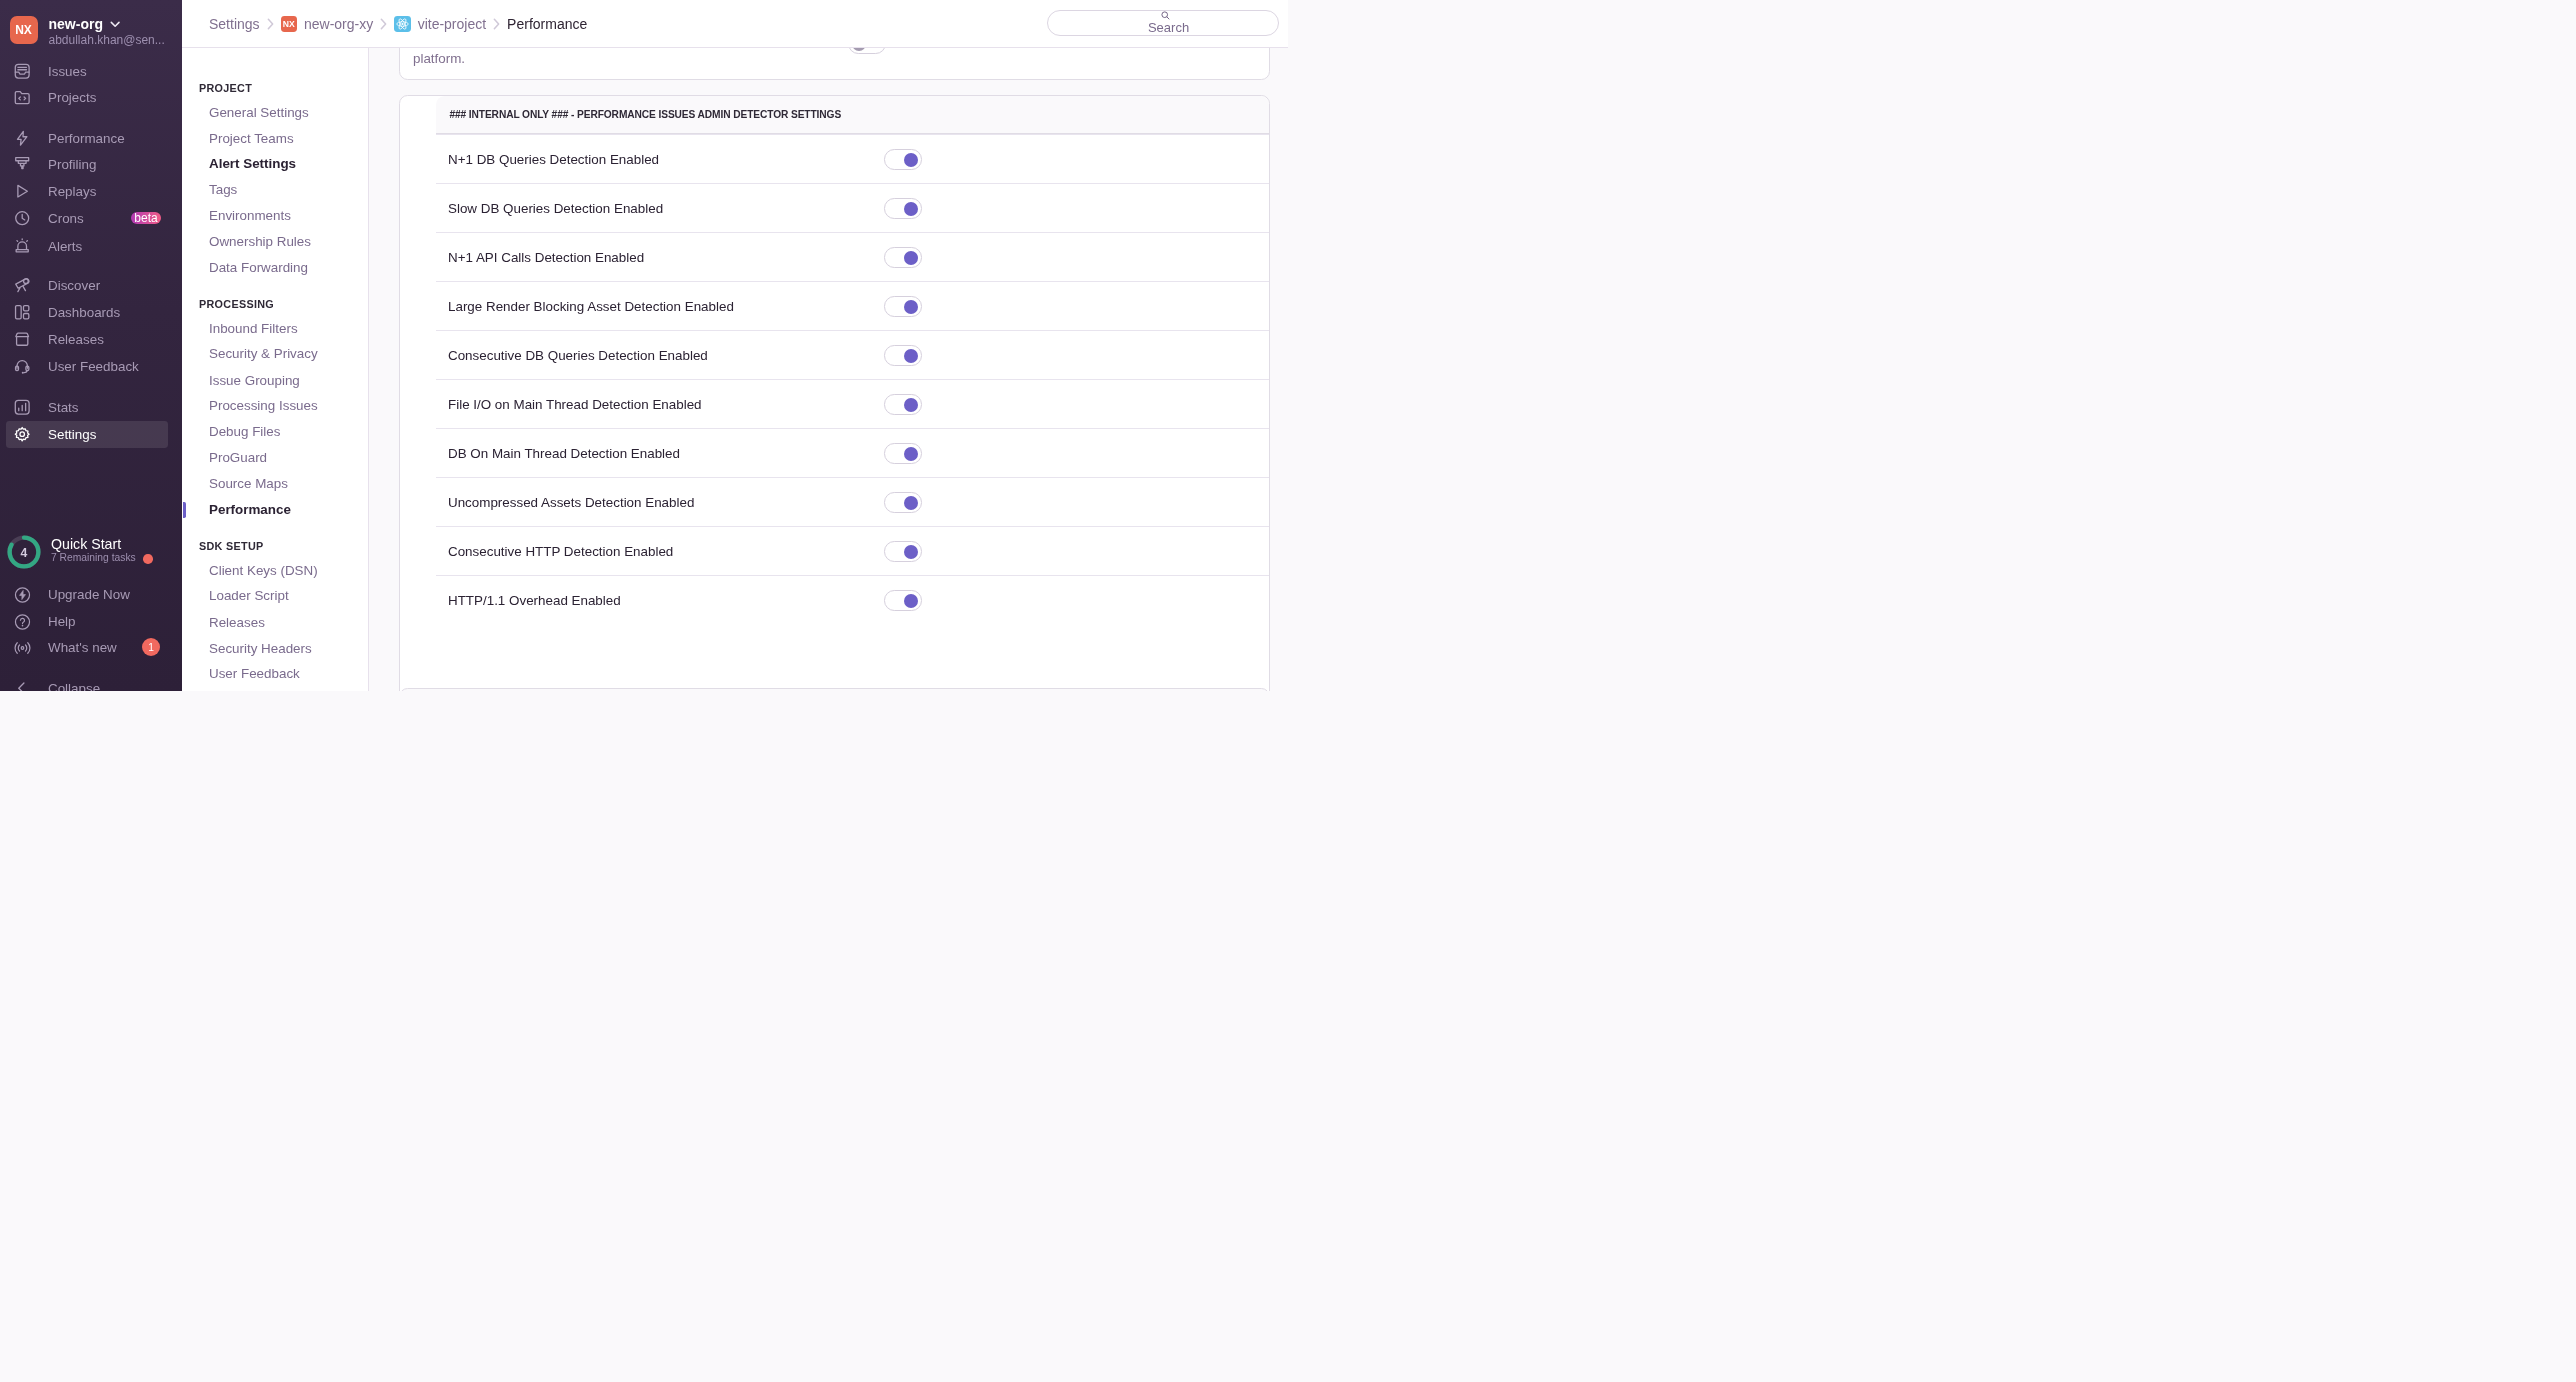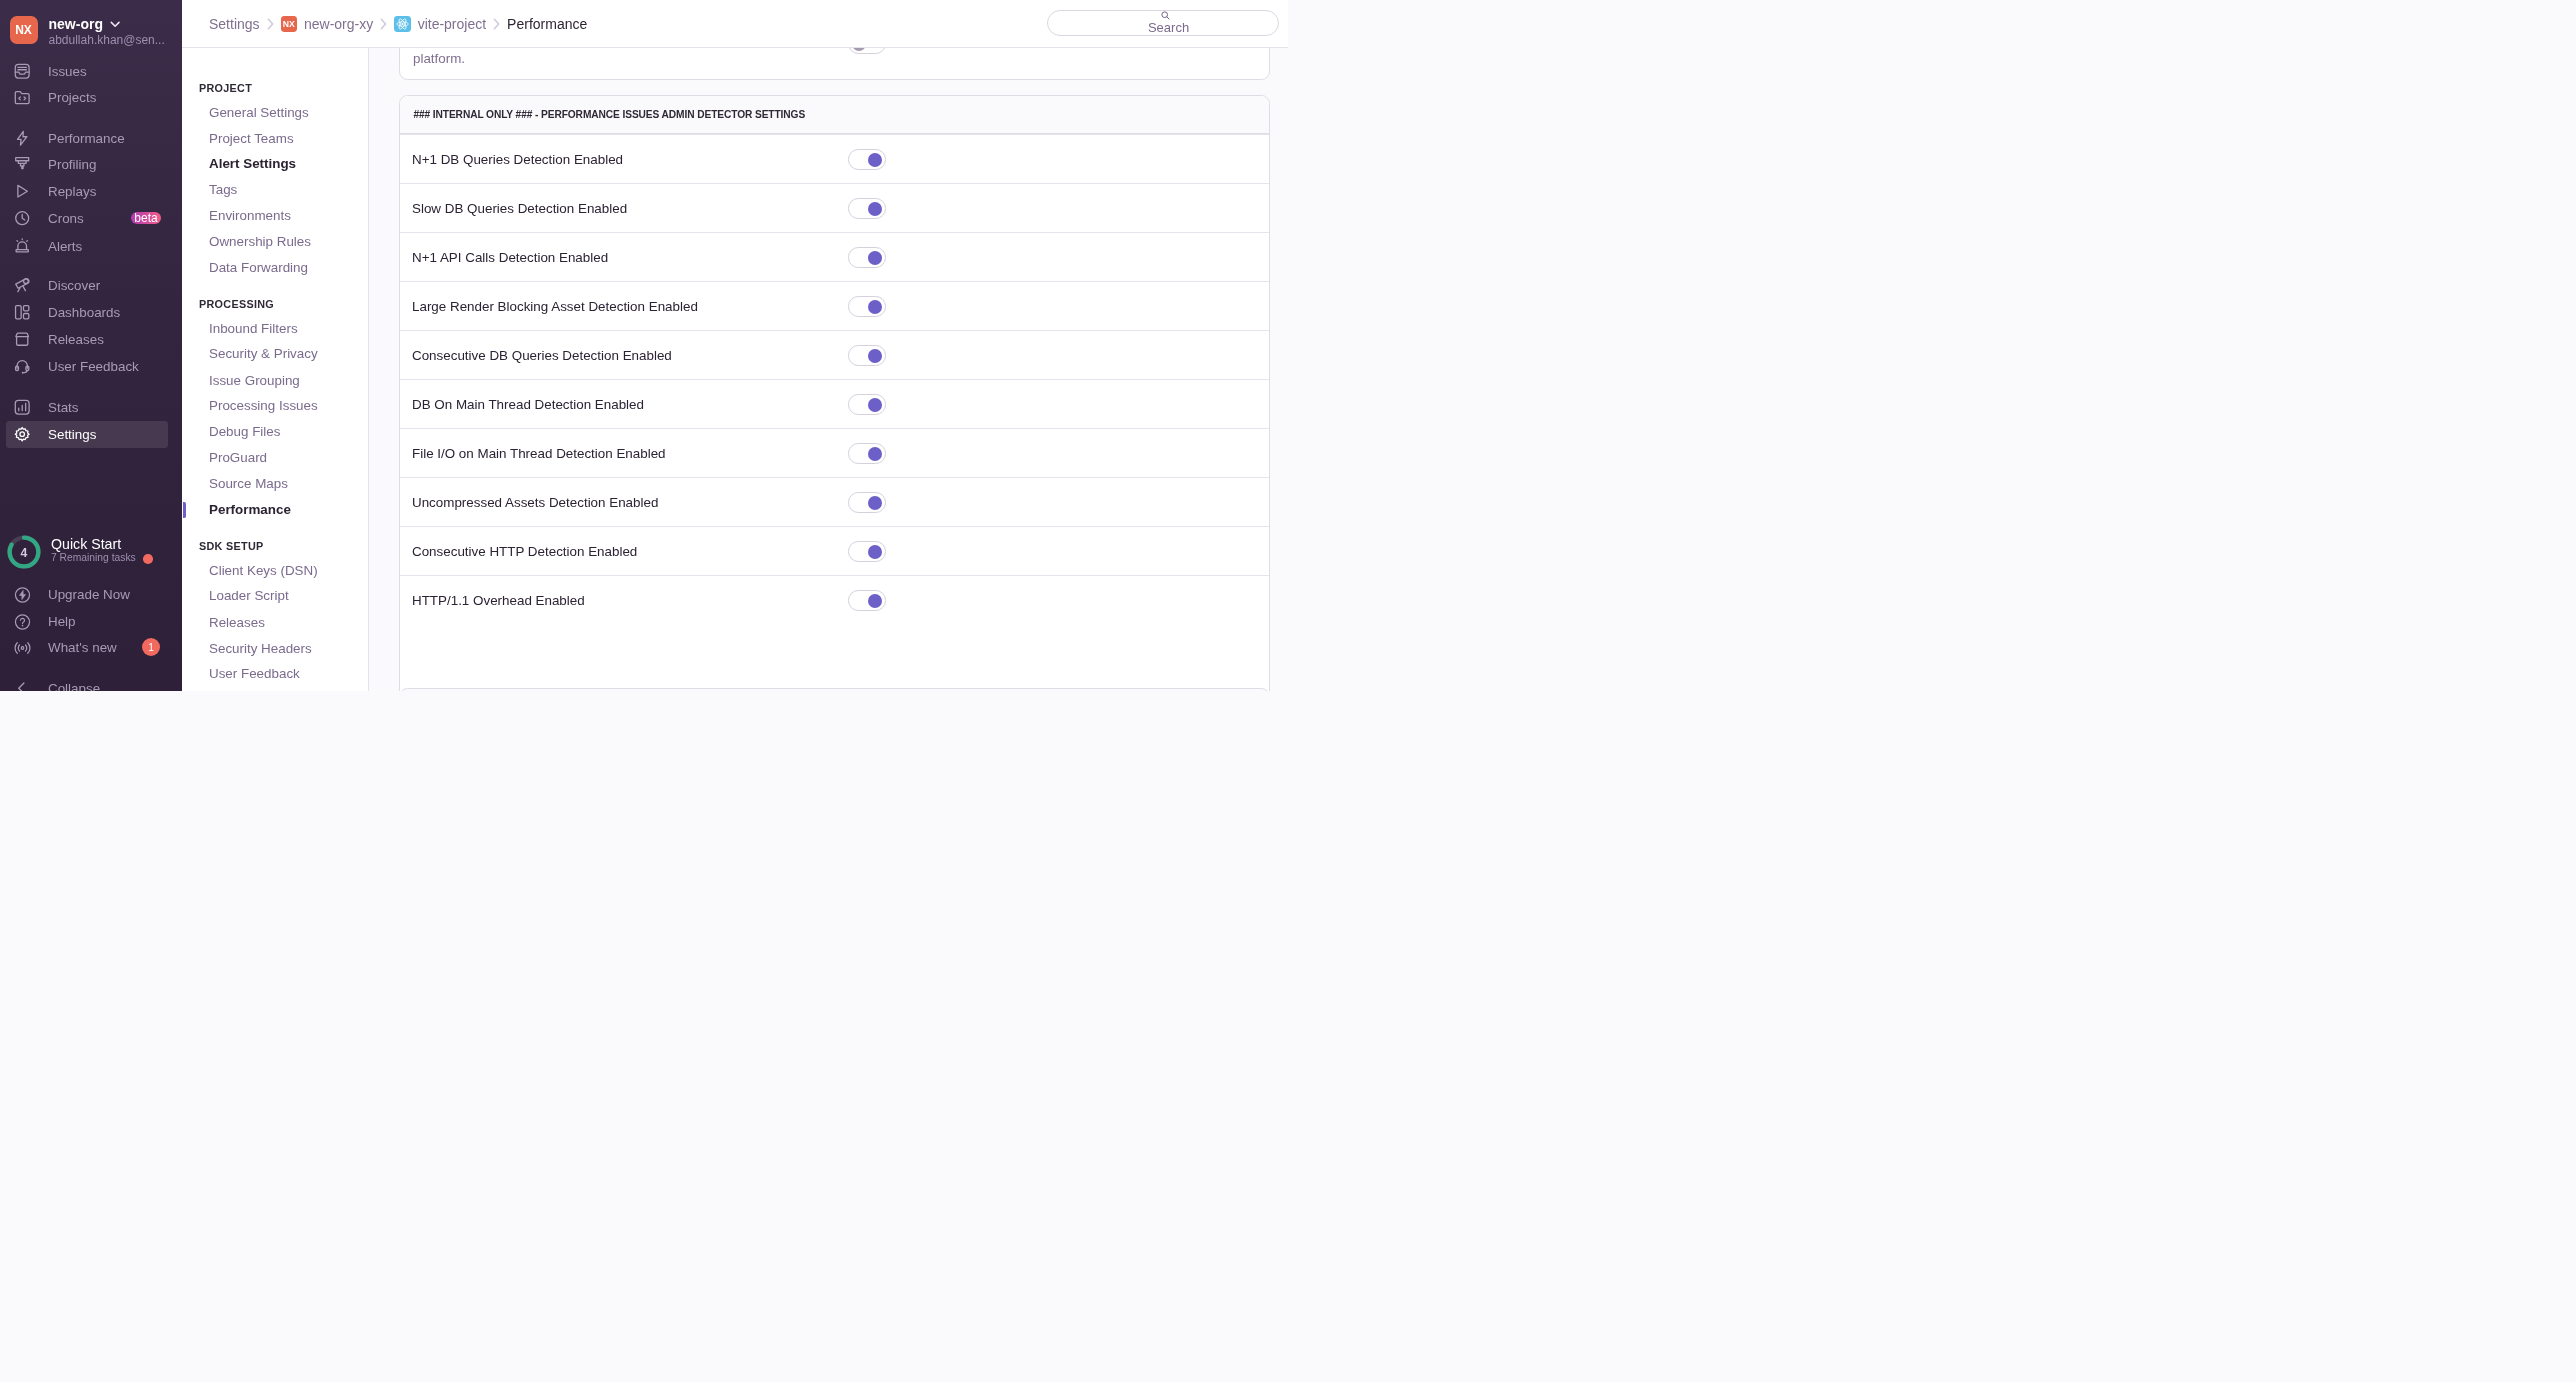--- a/index.html
+++ b/index.html
@@ -4,21 +4,21 @@
 <style>
 * { margin:0; padding:0; box-sizing:border-box; }
 html,body { width:1288px; height:691px; overflow:hidden; font-family:"Liberation Sans", sans-serif; background:#FAF9FB; }
 #stage { position:relative; width:1288px; height:691px; }
 
 #content { position:absolute; left:368px; top:0; width:920px; height:691px; background:#FAF9FB; border-left:0.9px solid #E7E1EC; z-index:1; }
 .panel { position:absolute; left:30px; width:871px; background:#fff; border:0.9px solid #E0DCE5; border-radius:8.6px; }
 #panel1 { top:-27px; height:107px; }
 #panel1 .desc { position:absolute; left:13px; top:77px; font-size:13.4px; color:#80708F; }
 #panel1 .toggle { position:absolute; left:448px; top:59px; }
-#panel2 { top:95px; height:720px; }
+#panel2 { top:95px; height:720px;padding-left:36px; }
 .phead { height:38px; background:#FAF9FB; border-bottom:0.9px solid #E0DCE5; border-radius:8.6px 8.6px 0 0; display:flex; align-items:center; padding-left:13.4px; font-size:10.2px; font-weight:bold; color:#2F2936; letter-spacing:-0.1px; }
 .prow { position:relative; height:49px; border-top:0.9px solid #E8E4EE; display:flex; align-items:center; padding-left:12px; font-size:13.4px; color:#2B2233; }
 .prow:first-of-type { border-top:none; }
 .prow .toggle { position:absolute; left:448px; top:14px; }
 #panel3 { top:688px; height:34px; background:#FAF9FB; }
 .toggle { width:38px; height:21px; border:0.9px solid #D6D0DD; border-radius:10.3px; background:#fff; position:relative; }
 .toggle .knob { position:absolute; right:2.6px; top:2.6px; width:14px; height:14px; border-radius:50%; background:#6C5FC7; }
 
 #header { position:absolute; left:182px; top:0; width:1106px; height:48px; background:#fff; border-bottom:0.9px solid #E7E1EC; z-index:5; }
 .crumbs { position:absolute; left:27px; top:0; height:48px; display:flex; align-items:center; font-size:14px; color:#80708F; }
@@ -70,24 +70,24 @@
           </div></div>
       <div class="prow">N+1 API Calls Detection Enabled<div class="toggle">
             <div class="knob"></div>
           </div></div>
       <div class="prow">Large Render Blocking Asset Detection Enabled<div class="toggle">
             <div class="knob"></div>
           </div></div>
       <div class="prow">Consecutive DB Queries Detection Enabled<div class="toggle">
             <div class="knob"></div>
           </div></div>
+      <div class="prow">File I/O on Main Thread Detection Enabled<div class="toggle">
+            <div class="knob"></div>
+          </div></div>
       <div class="prow">DB On Main Thread Detection Enabled<div class="toggle">
-            <div class="knob"></div>
-          </div></div>
-      <div class="prow">File I/O on Main Thread Detection Enabled<div class="toggle">
             <div class="knob"></div>
           </div></div>
       <div class="prow">Uncompressed Assets Detection Enabled<div class="toggle">
             <div class="knob"></div>
           </div></div>
       <div class="prow">Consecutive HTTP Detection Enabled<div class="toggle">
             <div class="knob"></div>
           </div></div>
       <div class="prow">HTTP/1.1 Overhead Enabled<div class="toggle">
             <div class="knob"></div>

